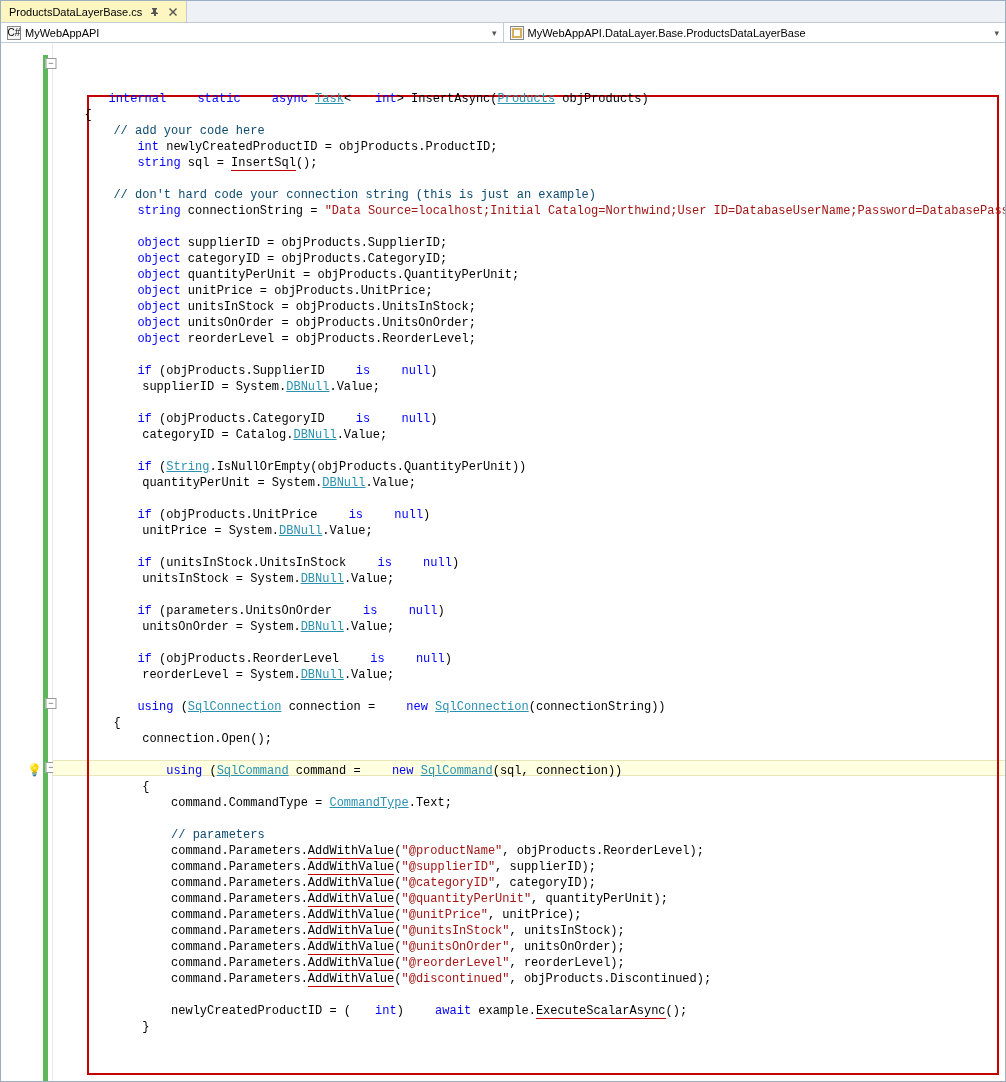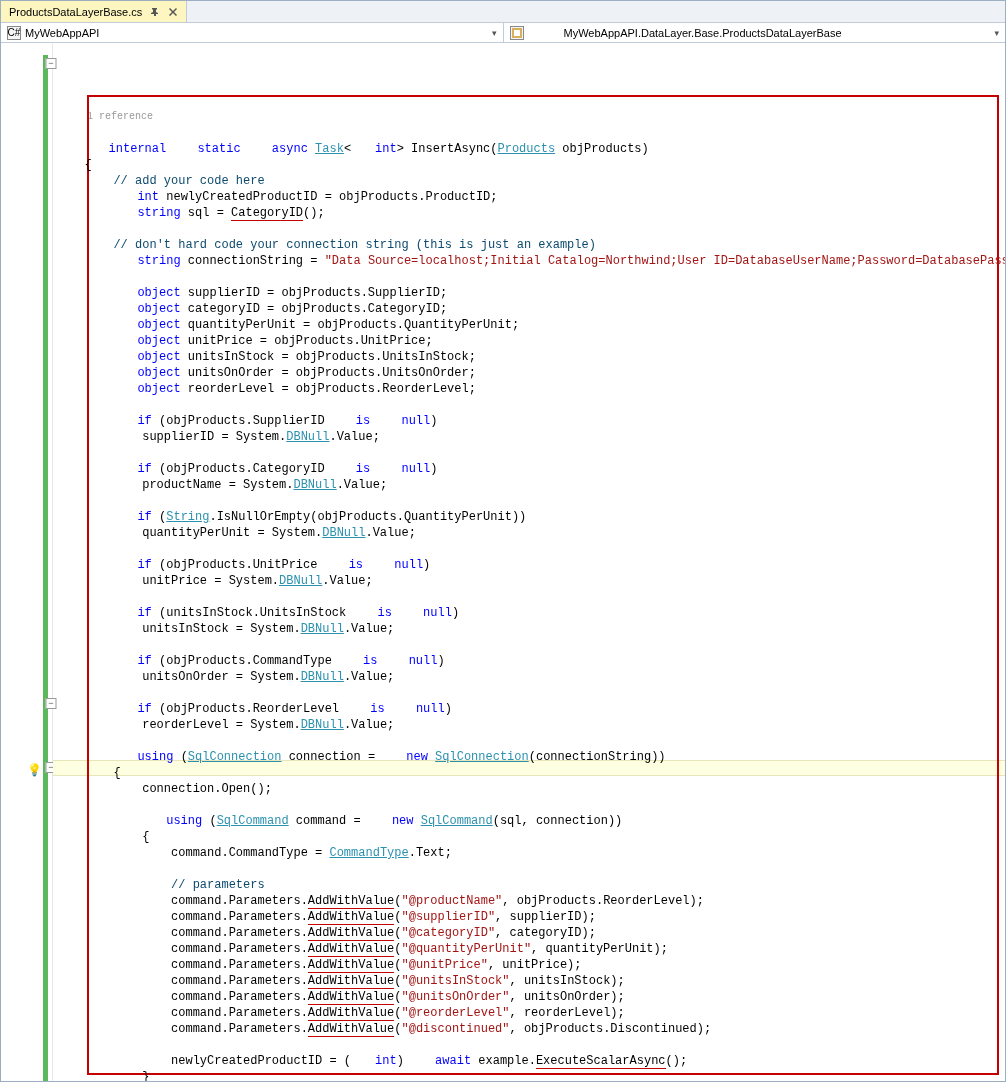--- a/index.html
+++ b/index.html
@@ -42,21 +42,21 @@
   .nav-left, .nav-right {
     flex: 1;
     display: flex;
     align-items: center;
     padding: 0 6px;
     font-size: 11px;
     color: #000;
     border-right: 1px solid #c2cbd8;
     position: relative;
   }
-  .nav-right { border-right: none; gap: 36px; }
+  .nav-right { border-right: none; }
   .nav-left::after, .nav-right::after {
     content: "▾";
     position: absolute;
     right: 6px;
     font-size: 9px;
     color: #555;
   }
   .nav-icon {
     width: 14px; height: 14px;
     margin-right: 4px;
@@ -187,54 +187,53 @@
   <div class="gutter">
     <div class="green-bar"></div>
     <div class="collapse" style="top:15px">−</div>
     <div class="collapse" style="top:655px">−</div>
     <div class="collapse" style="top:719px">−</div>
     <div class="bulb">💡</div>
   </div>
   <div class="code-area">
     <div class="highlight-line" style="top:717px"></div>
     <div class="red-box"></div>
-    <div class="ref-count">1 reference</div>
 <div class="code-lines">   <span class="kw">internal</span> <span class="kw">static</span> <span class="kw">async</span> <span class="type">Task</span>&lt;<span class="kw">int</span>&gt; <span>InsertAsync(</span><span class="type">Products</span> <span>objProducts)</span>
    <span>{</span>
        <span class="cmt">// add your code here</span>
        <span class="kw">int</span> <span>newlyCreatedProductID = objProducts.ProductID;</span>
-       <span class="kw">string</span> <span>sql = </span><span class="underline-red">CategoryID</span><span>();</span>
+       <span class="kw">string</span> <span>sql = </span><span class="underline-red">InsertSql</span><span>();</span>
 
        <span class="cmt">// don't hard code your connection string (this is just an example)</span>
        <span class="kw">string</span> <span>connectionString = </span><span class="str">"Data Source=localhost;Initial Catalog=Northwind;User ID=DatabaseUserName;Password=DatabasePassword"</span>
 
        <span class="kw">object</span> <span>supplierID = objProducts.SupplierID;</span>
        <span class="kw">object</span> <span>categoryID = objProducts.CategoryID;</span>
        <span class="kw">object</span> <span>quantityPerUnit = objProducts.QuantityPerUnit;</span>
        <span class="kw">object</span> <span>unitPrice = objProducts.UnitPrice;</span>
        <span class="kw">object</span> <span>unitsInStock = objProducts.UnitsInStock;</span>
        <span class="kw">object</span> <span>unitsOnOrder = objProducts.UnitsOnOrder;</span>
        <span class="kw">object</span> <span>reorderLevel = objProducts.ReorderLevel;</span>
 
        <span class="kw">if</span> <span>(objProducts.SupplierID </span><span class="kw">is</span> <span class="kw">null</span><span>)</span>
            <span>supplierID = System.</span><span class="type">DBNull</span><span>.Value;</span>
 
        <span class="kw">if</span> <span>(objProducts.CategoryID </span><span class="kw">is</span> <span class="kw">null</span><span>)</span>
-           <span>productName = System.</span><span class="type">DBNull</span><span>.Value;</span>
+           <span>categoryID = Catalog.</span><span class="type">DBNull</span><span>.Value;</span>
 
        <span class="kw">if</span> <span>(</span><span class="type">String</span><span>.IsNullOrEmpty(objProducts.QuantityPerUnit))</span>
            <span>quantityPerUnit = System.</span><span class="type">DBNull</span><span>.Value;</span>
 
        <span class="kw">if</span> <span>(objProducts.UnitPrice </span><span class="kw">is</span> <span class="kw">null</span><span>)</span>
            <span>unitPrice = System.</span><span class="type">DBNull</span><span>.Value;</span>
 
        <span class="kw">if</span> <span>(unitsInStock.UnitsInStock </span><span class="kw">is</span> <span class="kw">null</span><span>)</span>
            <span>unitsInStock = System.</span><span class="type">DBNull</span><span>.Value;</span>
 
-       <span class="kw">if</span> <span>(objProducts.CommandType </span><span class="kw">is</span> <span class="kw">null</span><span>)</span>
+       <span class="kw">if</span> <span>(parameters.UnitsOnOrder </span><span class="kw">is</span> <span class="kw">null</span><span>)</span>
            <span>unitsOnOrder = System.</span><span class="type">DBNull</span><span>.Value;</span>
 
        <span class="kw">if</span> <span>(objProducts.ReorderLevel </span><span class="kw">is</span> <span class="kw">null</span><span>)</span>
            <span>reorderLevel = System.</span><span class="type">DBNull</span><span>.Value;</span>
 
        <span class="kw">using</span> <span>(</span><span class="type">SqlConnection</span> <span>connection = </span><span class="kw">new</span> <span class="type">SqlConnection</span><span>(connectionString))</span>
        <span>{</span>
            <span>connection.Open();</span>
 
            <span class="kw">using</span> <span>(</span><span class="type">SqlCommand</span> <span>command = </span><span class="kw">new</span> <span class="type">SqlCommand</span><span>(sql, connection))</span>

